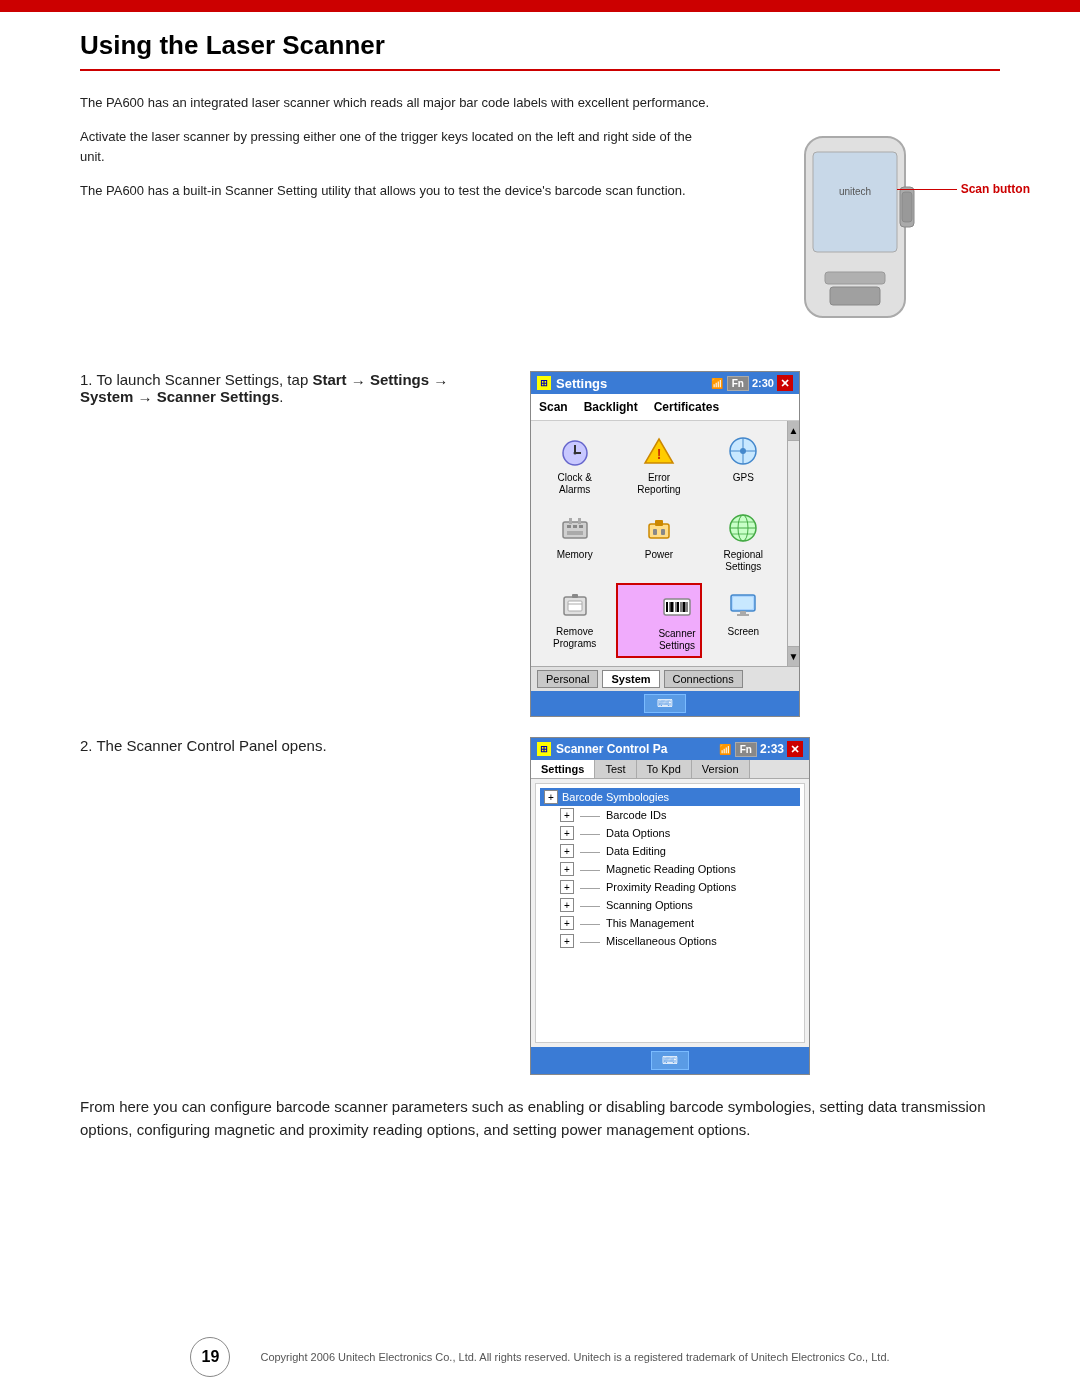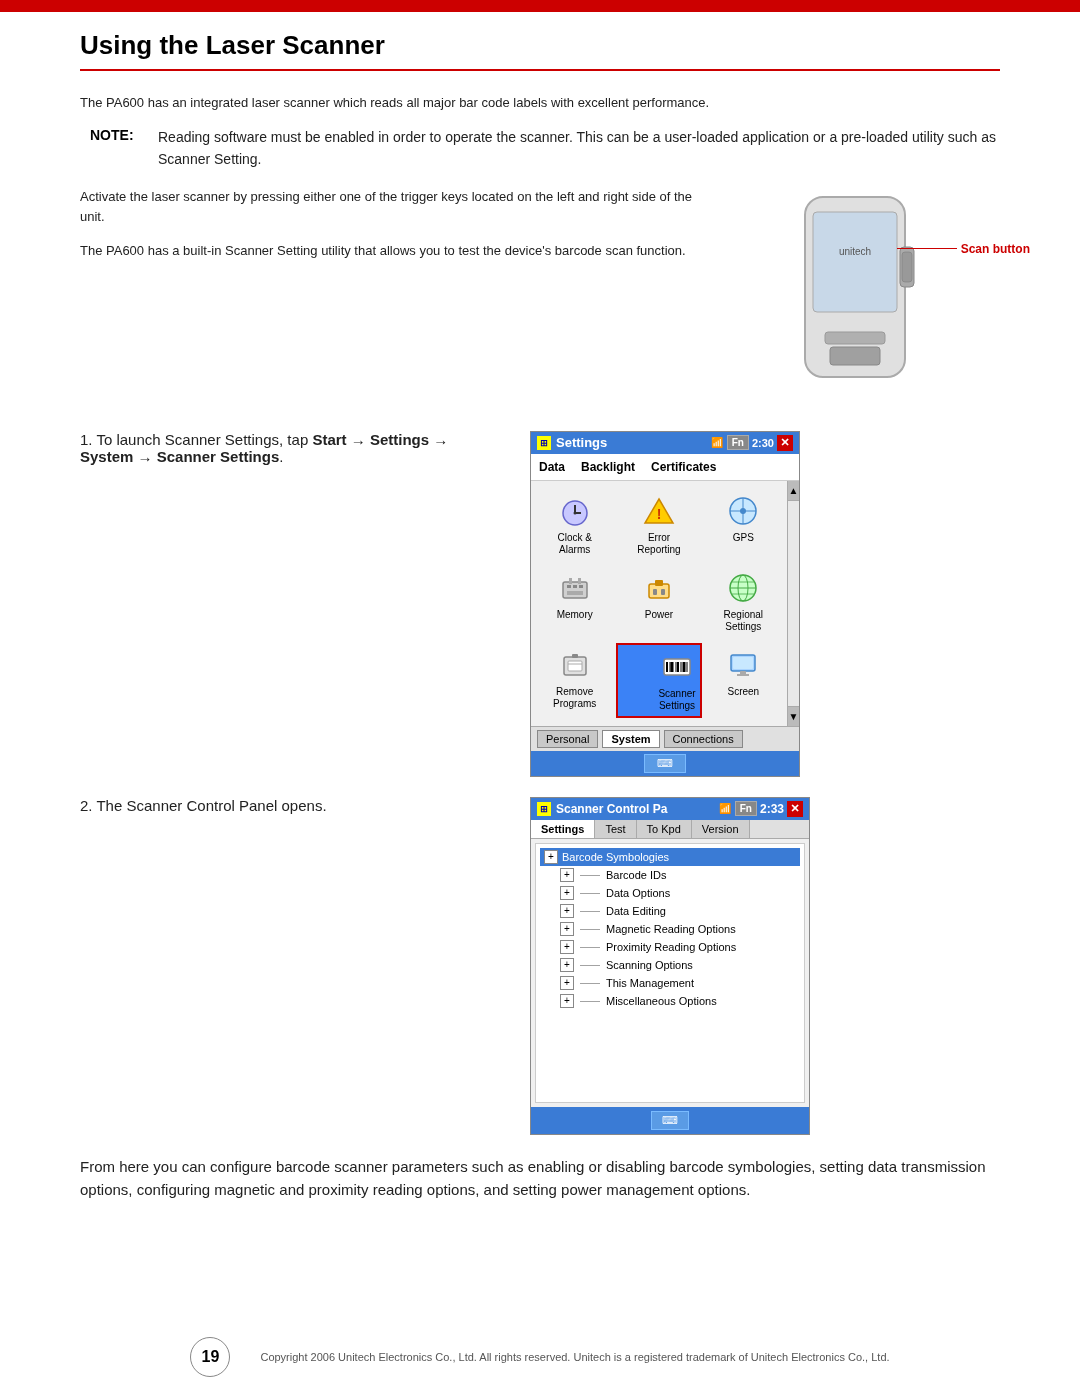--- a/index.html
+++ b/index.html
@@ -175,21 +175,21 @@
     .icon-item {
       display: flex;
       flex-direction: column;
       align-items: center;
       gap: 3px;
       padding: 4px;
       cursor: pointer;
     }
     .icon-item.highlighted {
       border: 2px solid #cc0000;
-      background: #3b82f6;
+      background: #f0abfc;
       padding-left: 40px;
     }
     .icon-item .icon-img {
       width: 36px;
       height: 36px;
       display: flex;
       align-items: center;
       justify-content: center;
     }
     .icon-item .icon-label {
@@ -372,24 +372,20 @@
 <body>
 
 <div class="top-red-bar"></div>
 
 <div class="main-content">
 
   <h1 class="page-title">Using the Laser Scanner</h1>
 
   <p class="body-text">The PA600 has an integrated laser scanner which reads all major bar code labels with excellent performance.</p>
 
-  <div class="note-block">
-    <span class="note-label">NOTE:</span>
-    <span class="note-text">Reading software must be enabled in order to operate the scanner. This can be a user-loaded application or a pre-loaded utility such as Scanner Setting.</span>
-  </div>
 
   <div class="two-col">
     <div class="two-col-left">
       <p class="body-text">Activate the laser scanner by pressing either one of the trigger keys located on the left and right side of the unit.</p>
       <p class="body-text">The PA600 has a built-in Scanner Setting utility that allows you to test the device's barcode scan function.</p>
     </div>
     <div class="two-col-right">
 
       <div class="device-svg-container">
         <svg width="160" height="220" viewBox="0 0 160 220">
@@ -434,21 +430,21 @@
             </div>
             <div class="settings-titlebar-icons">
               <span style="font-size:10px;">📶</span>
               <span style="background:#888; color:#fff; padding:1px 4px; font-size:10px; border:1px solid #aaa;">Fn</span>
               <span>2:30</span>
               <div class="win-close">✕</div>
             </div>
           </div>
 
           <div class="settings-header-row">
-            <span>Data</span>
+            <span>Scan</span>
             <span>Backlight</span>
             <span>Certificates</span>
           </div>
 
           <div class="settings-body-container">
             <div class="settings-body-main">
               <div class="icon-grid">
 
                 <div class="icon-item">
                   <div class="icon-img">

